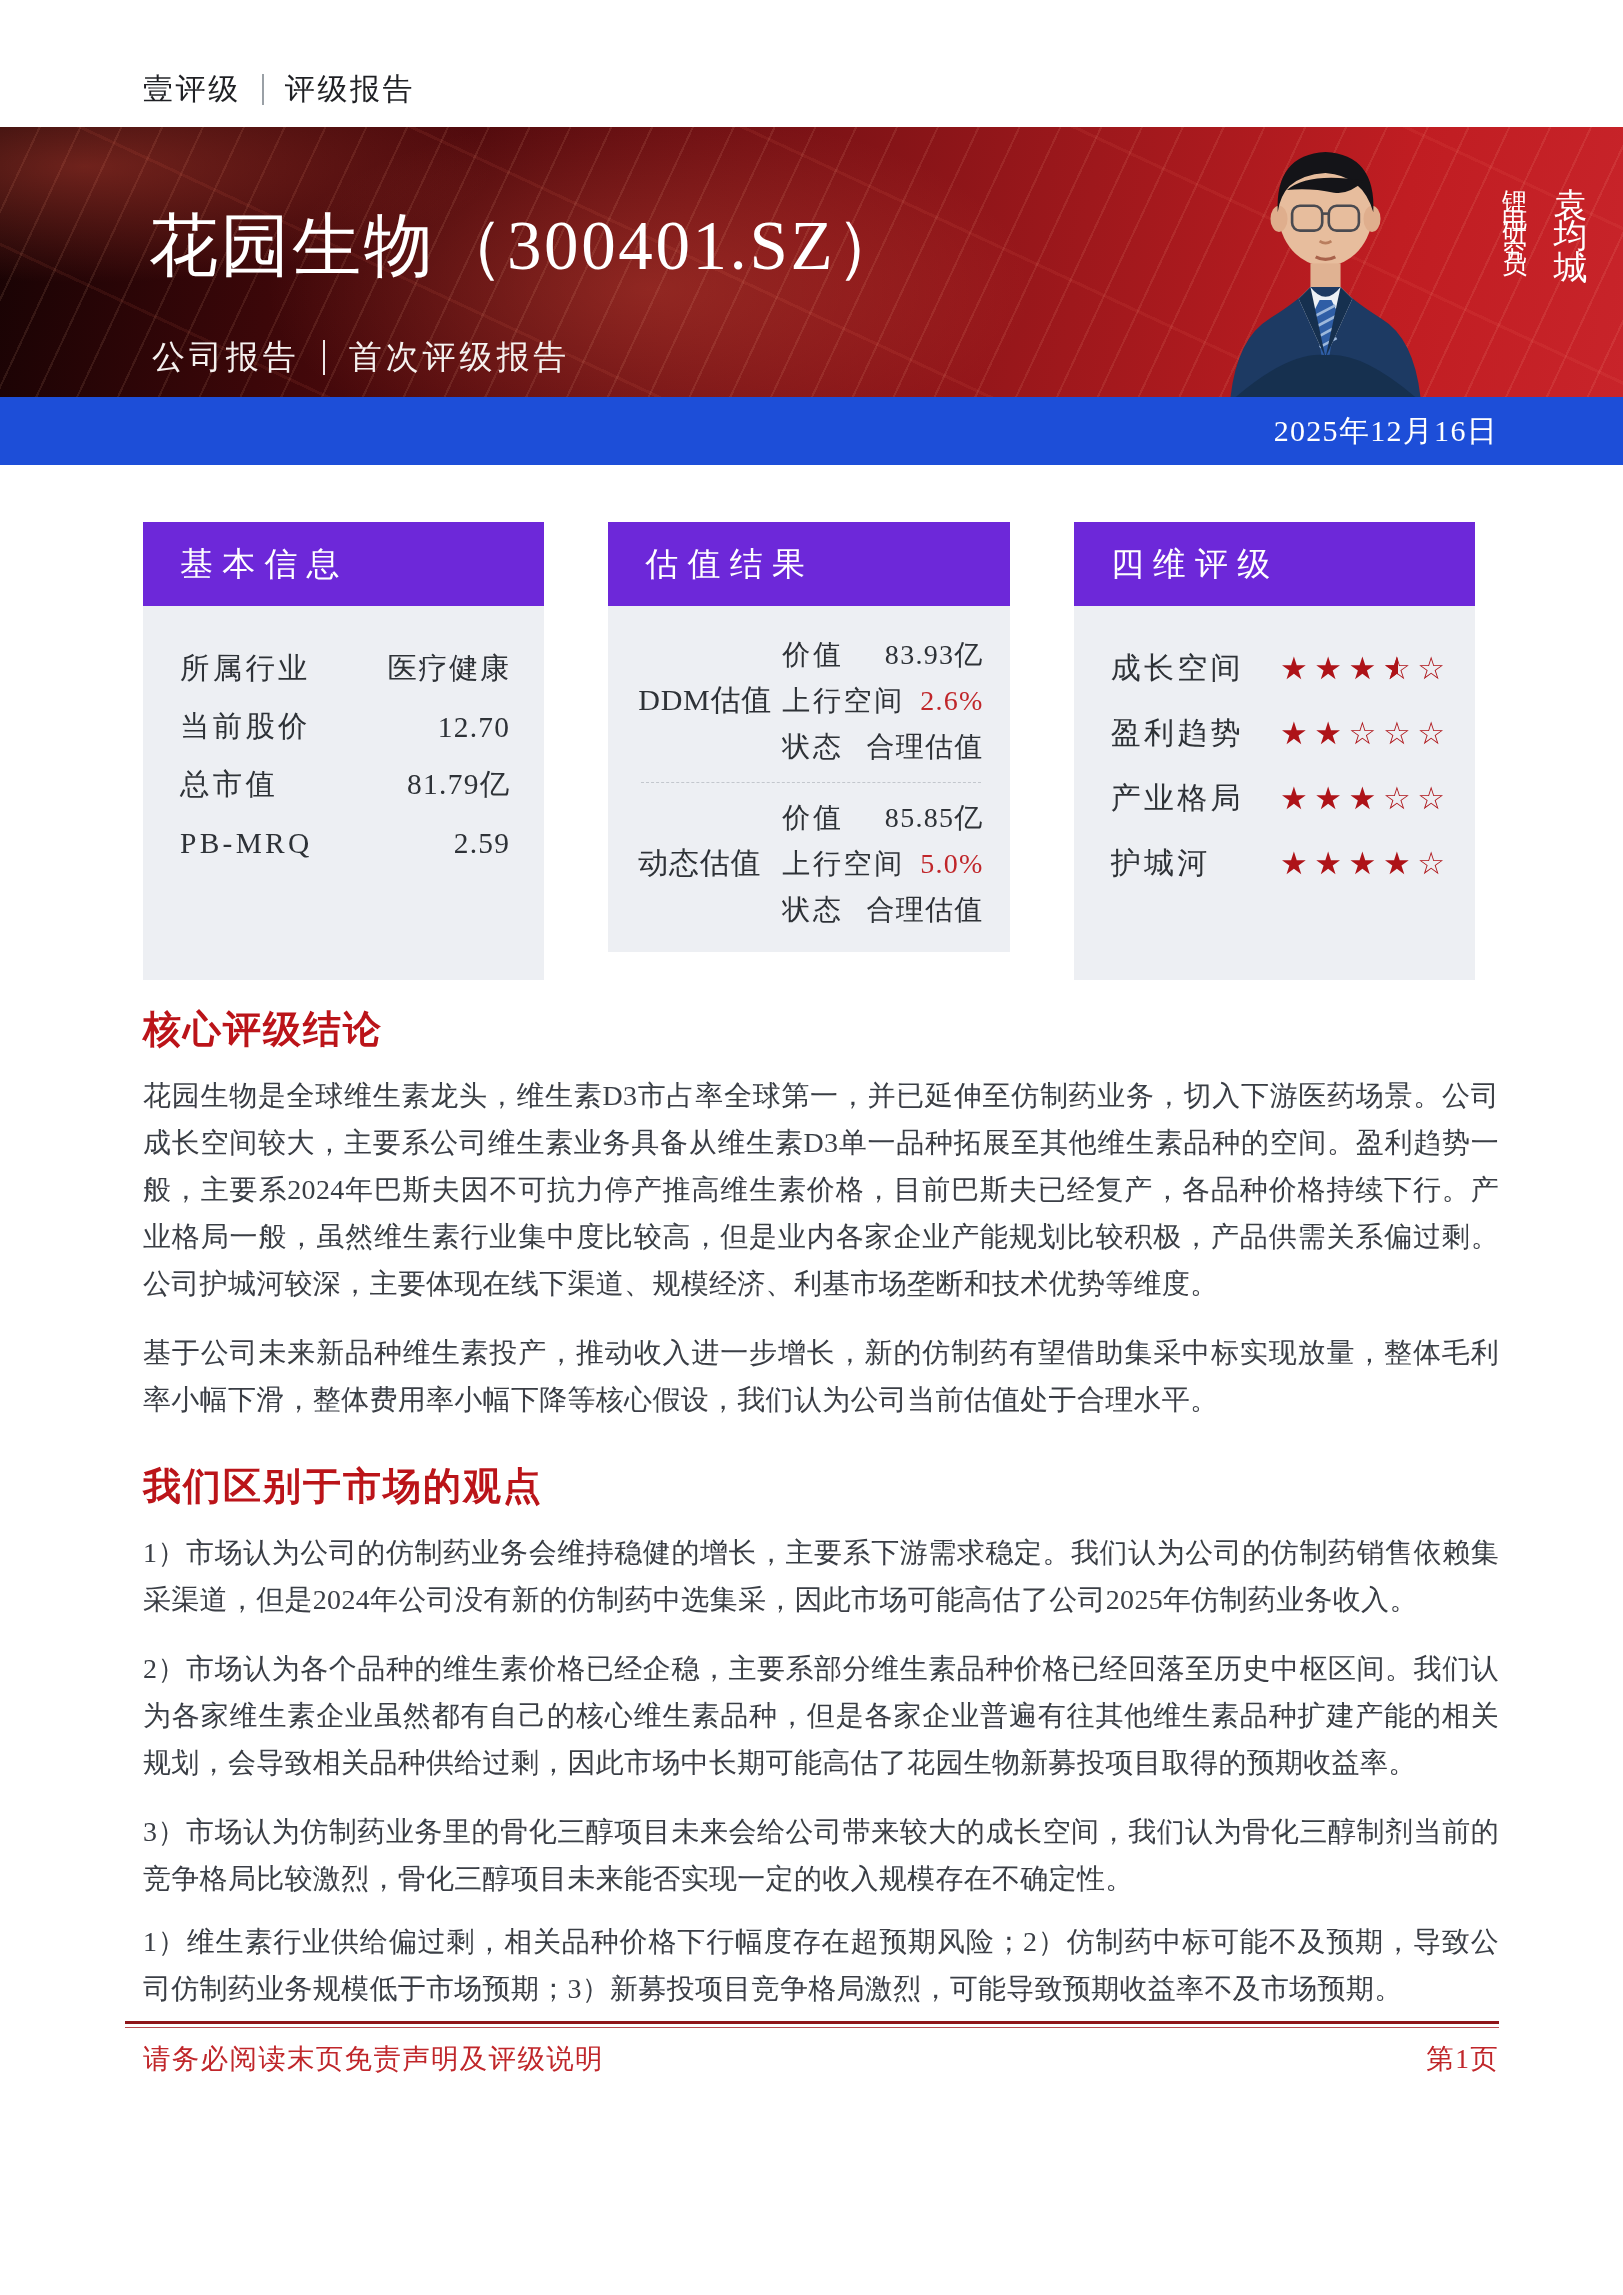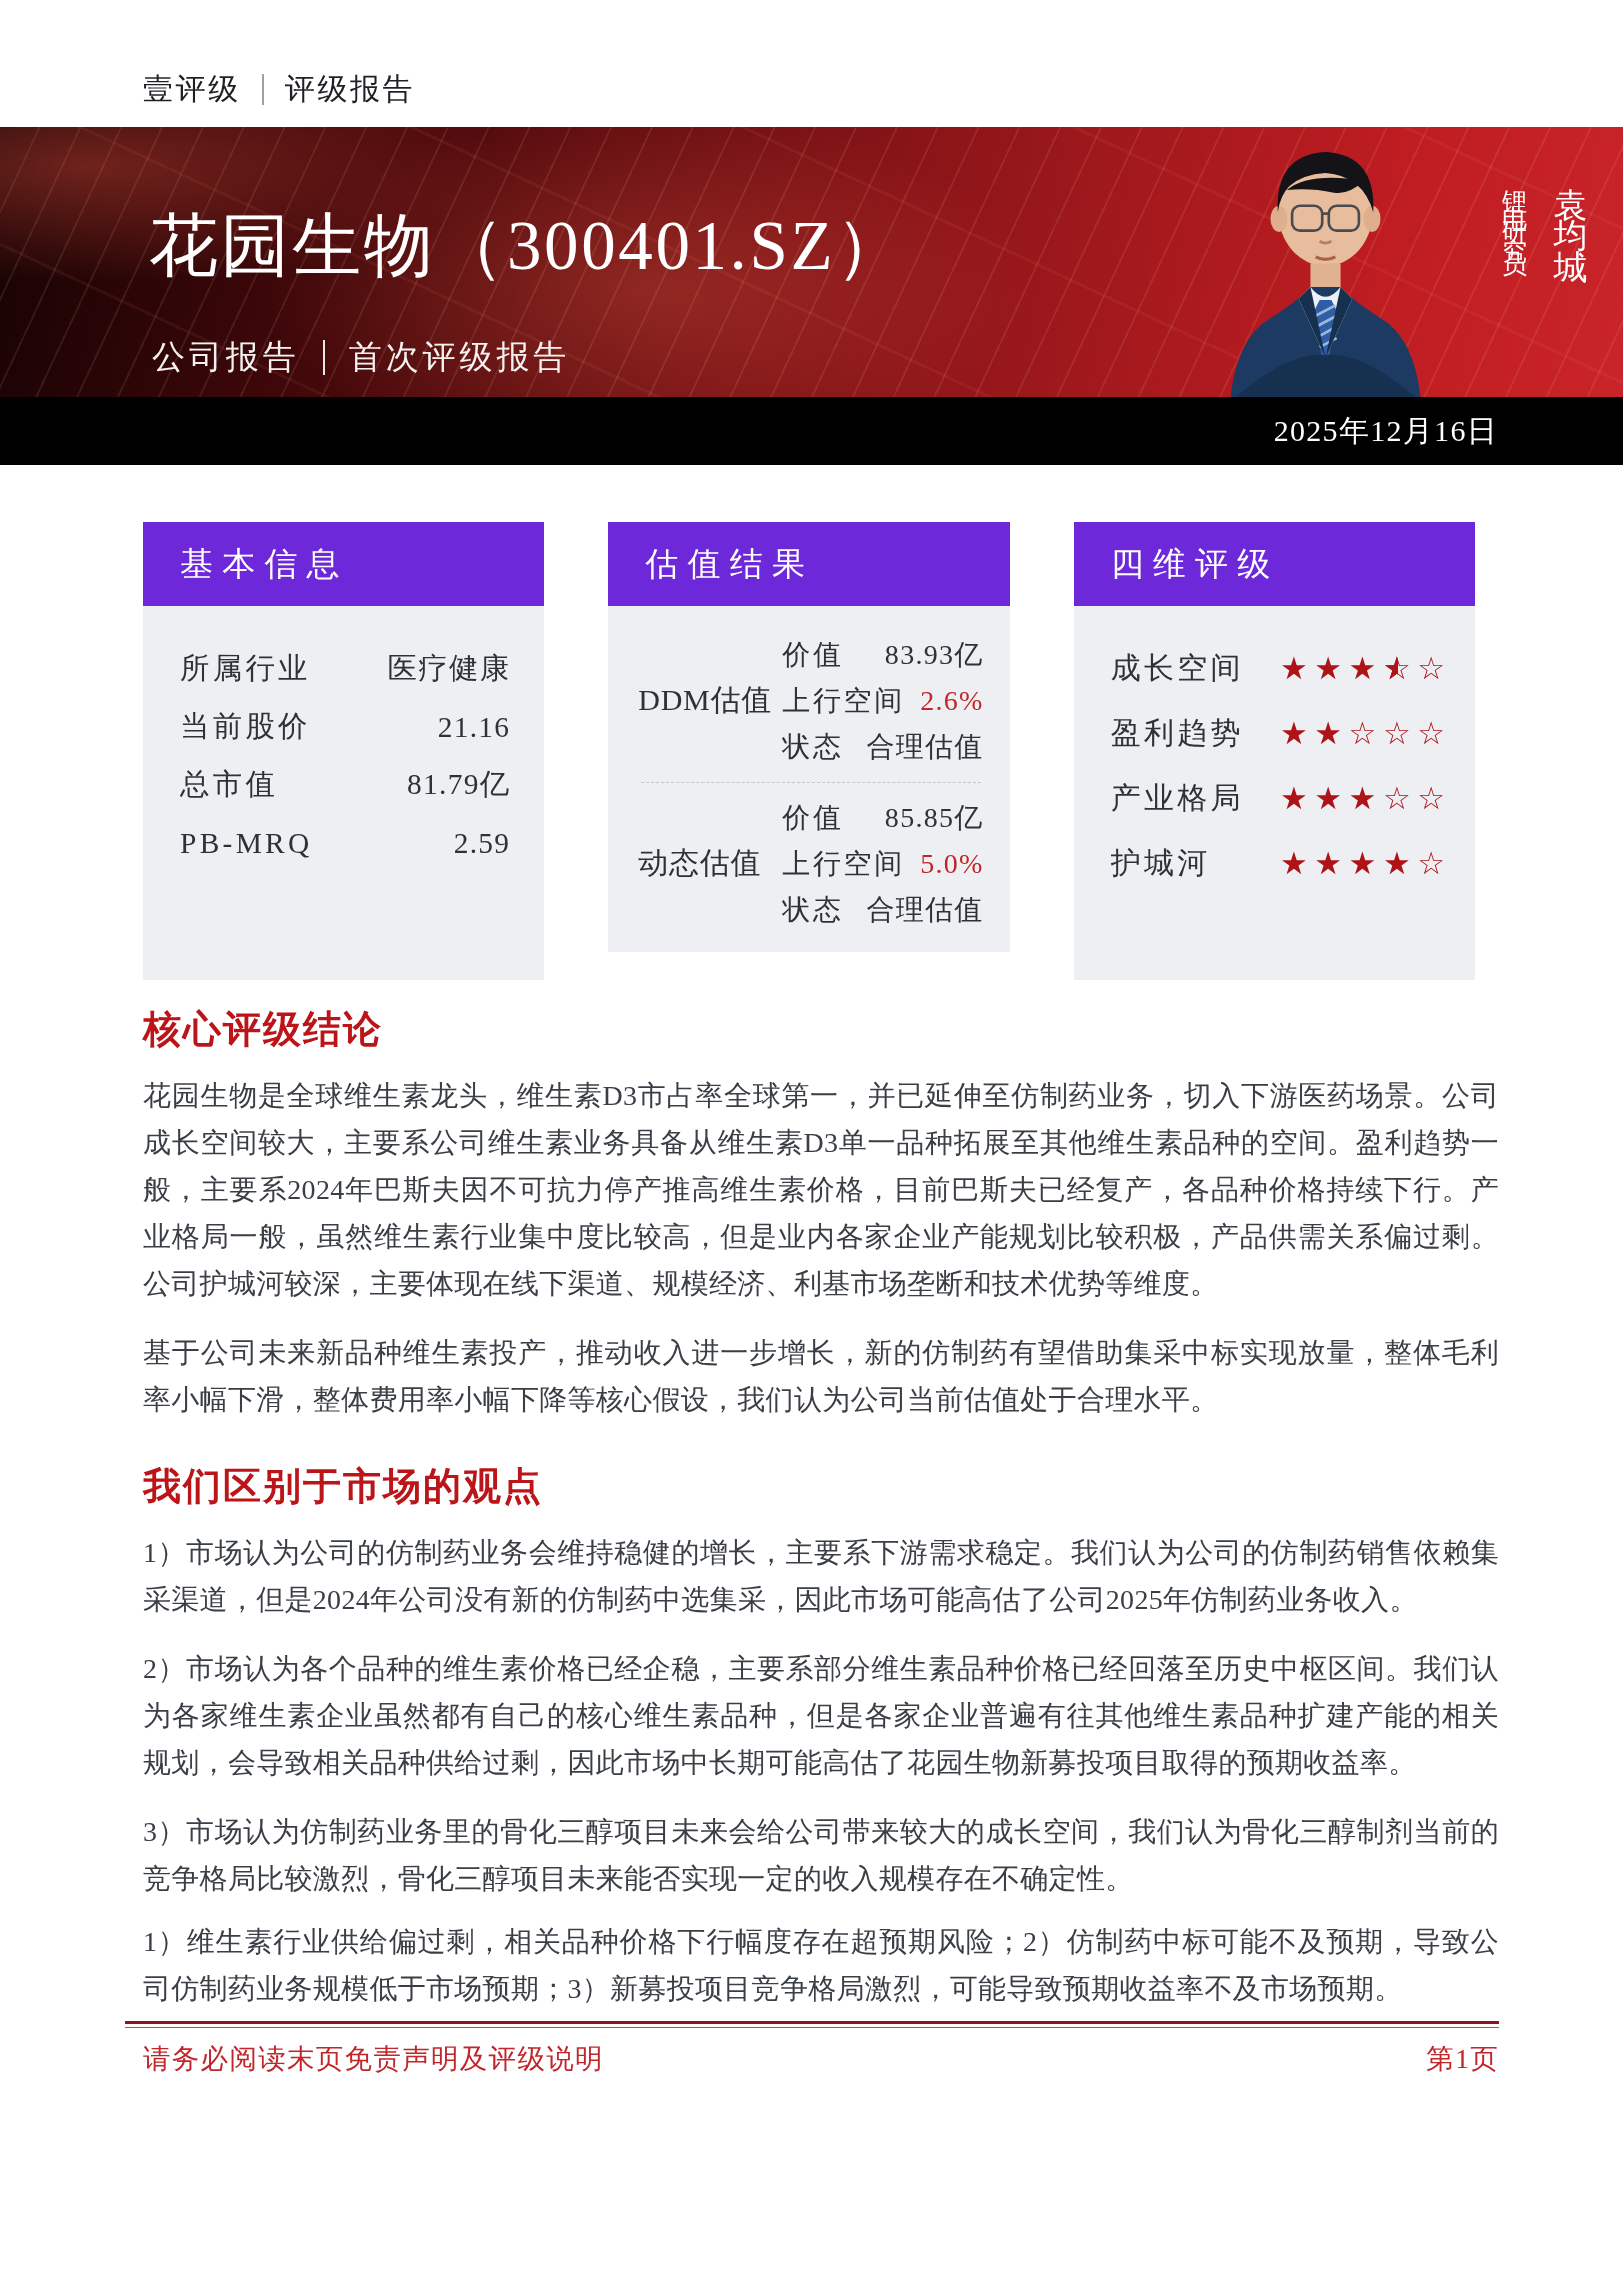--- a/index.html
+++ b/index.html
@@ -31,21 +31,21 @@
   .banner-sub .vline { width:2px; height:35px; background:rgba(255,255,255,0.9); }
 
   .photo { position:absolute; right:196px; bottom:0; width:203px; height:262px; }
 
   .analyst-name { position:absolute; top:34px; right:30px; writing-mode:vertical-rl;
                   color:#ffffff; font-size:34px; letter-spacing:31px; }
   .analyst-role { position:absolute; top:43px; right:92px; writing-mode:vertical-rl;
                   color:#ffffff; font-size:25px; letter-spacing:15.7px; }
 
   
-  .datebar { position:absolute; left:0; top:397px; width:1623px; height:68px; background:#000000;
+  .datebar { position:absolute; left:0; top:397px; width:1623px; height:68px; background:#1d4ed8;
              color:#ffffff; font-size:30px; line-height:68px; text-align:right;
              padding-right:125px; letter-spacing:1.3px; }
 
   
   .cards { position:absolute; left:143px; top:522px; width:1332px; display:flex; gap:64px; }
   .card { flex:1; }
   .card-head { height:84px; background:#6d28d9; color:#ffffff; font-size:33px; letter-spacing:9.2px;
                line-height:84px; padding-left:37px; }
   .card-body { background:#edeff3; height:374px; }
 
@@ -144,21 +144,21 @@
 
     <div class="card">
       <div class="card-head">基本信息</div>
       <div class="card-body cb1">
         <div class="kv">
           <span class="k">所属行业</span>
           <span class="v">医疗健康</span>
         </div>
         <div class="kv">
           <span class="k">当前股价</span>
-          <span class="v">21.16</span>
+          <span class="v">12.70</span>
         </div>
         <div class="kv">
           <span class="k">总市值</span>
           <span class="v">81.79亿</span>
         </div>
         <div class="kv">
           <span class="k">PB-MRQ</span>
           <span class="v">2.59</span>
         </div>
       </div>

